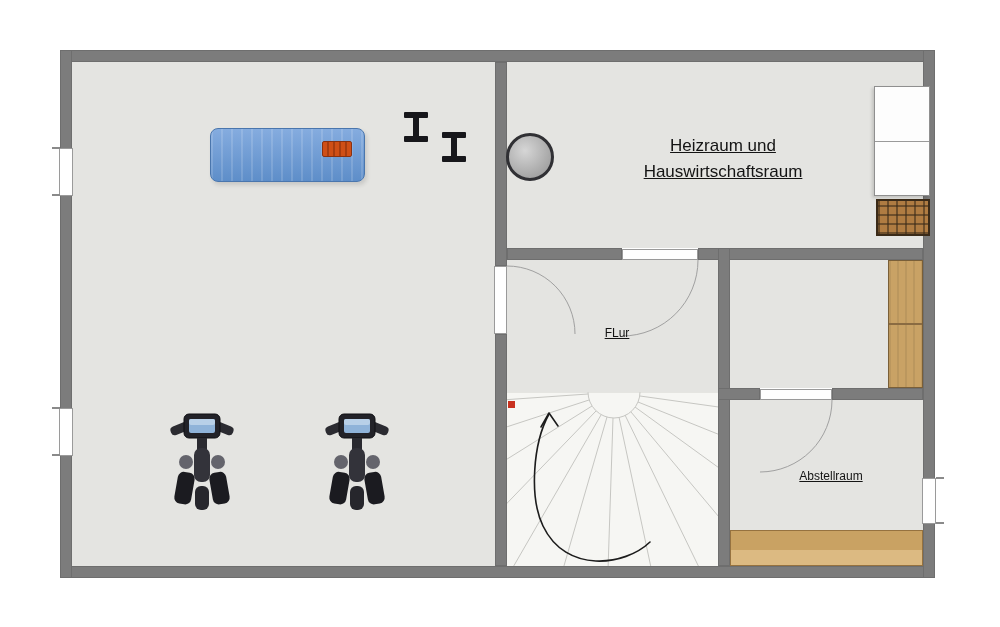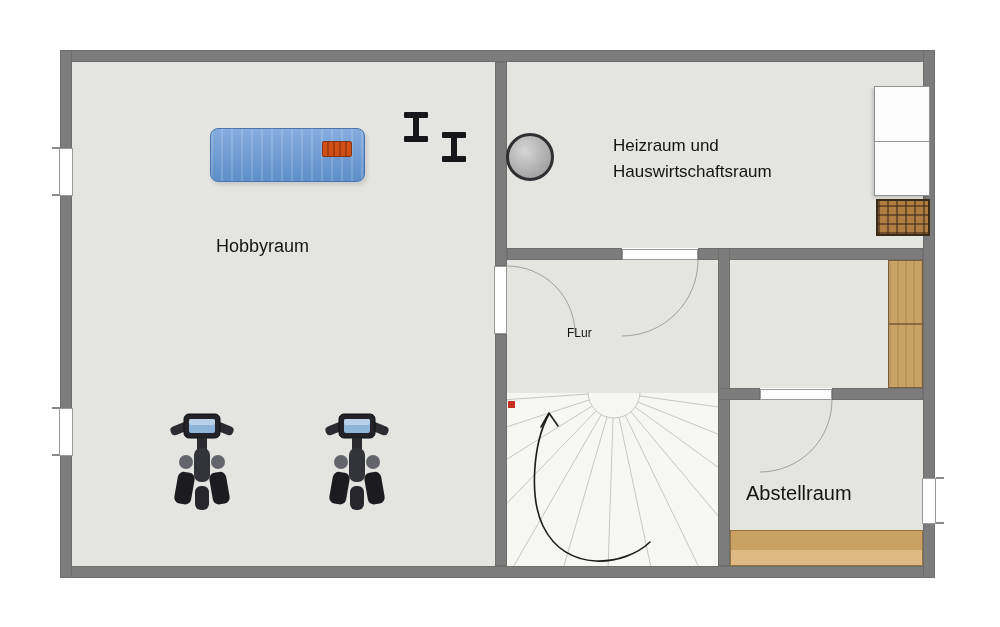--- a/index.html
+++ b/index.html
@@ -6,25 +6,25 @@
   body { font-family:"Liberation Sans", sans-serif; }
   .plan { position:relative; width:1000px; height:627px; background:#ffffff; overflow:hidden; }
 
   .floor { position:absolute; background:#e4e4e1; }
   .wall  { position:absolute; background:#7c7c7c; box-shadow: inset 0 0 0 1px #6e6e6e; }
 
   .door-leaf { position:absolute; background:#ffffff; border:1px solid #9a9a9a; box-sizing:border-box; }
   .window    { position:absolute; background:#ffffff; border:1px solid #9a9a9a; box-sizing:border-box; }
   .tick { position:absolute; background:#8a8a8a; }
 
-  .room-label { position:absolute; color:#141414; text-align:left; }
+  .room-label { position:absolute; color:#141414; text-align:center;text-decoration:underline; }
   .lbl-hobby  { left:216px; top:236px; width:140px; font-size:18px; }
   .lbl-heiz   { left:613px; top:133px; width:220px; font-size:17px; line-height:1.55; }
   .lbl-flur   { left:567px; top:326px; width:100px; font-size:12px; }
-  .lbl-abst   { left:746px; top:482px; width:170px; font-size:20px; }
+  .lbl-abst   { left:746px; top:469px; width:170px; font-size:12px; }
 
   .table-blue { position:absolute; left:210px; top:128px; width:155px; height:54px;
     border-radius:8px; border:1px solid #4a76ad; box-sizing:border-box;
     background:
       repeating-linear-gradient(90deg, rgba(255,255,255,0.14) 0 2px, rgba(255,255,255,0) 2px 10px),
       linear-gradient(180deg, #85acdf, #5e8ec9);
     box-shadow: 2px 3px 4px rgba(0,0,0,0.12); }
   .orange-item { position:absolute; left:322px; top:141px; width:30px; height:16px;
     border-radius:2px; border:1px solid #8a3110; box-sizing:border-box;
     background: repeating-linear-gradient(90deg, #cf4f17 0 4px, #a63c10 4px 6px); }
@@ -177,18 +177,17 @@
   <div class="cabinets">
       <div class="divider"></div>
     </div>
   <div class="crate"></div>
   <div class="closet">
       <div class="divider"></div>
     </div>
   <div class="shelf"></div>
   <div class="red-marker"></div>
 
-  <div class="room-label lbl-hobby">Hobbyraum</div>
   <div class="room-label lbl-heiz">Heizraum und Hauswirtschaftsraum</div>
   <div class="room-label lbl-flur">FLur</div>
   <div class="room-label lbl-abst">Abstellraum</div>
 
 </div>
 
 </body></html>

